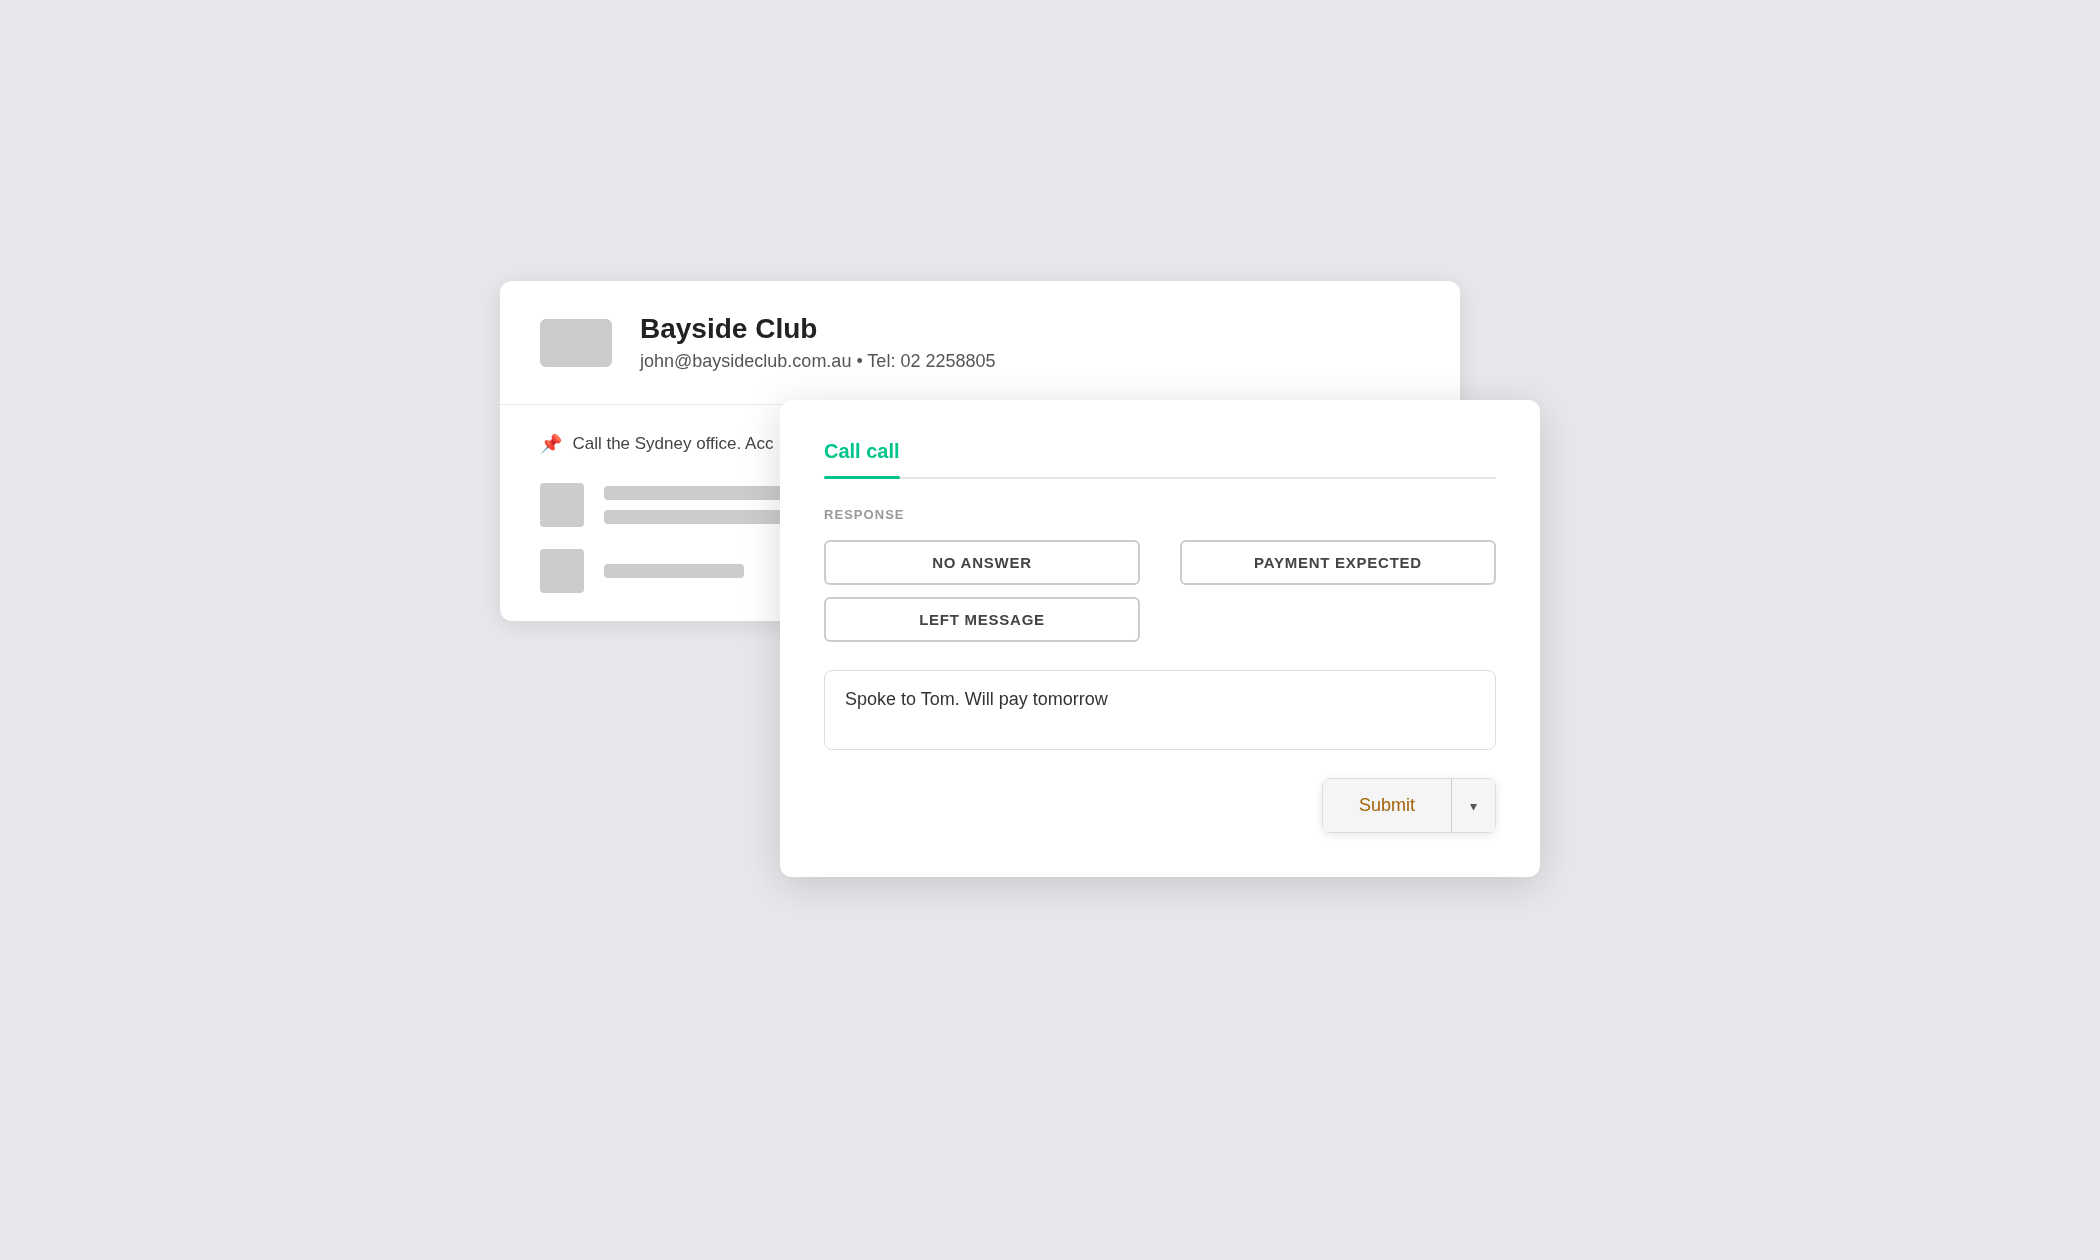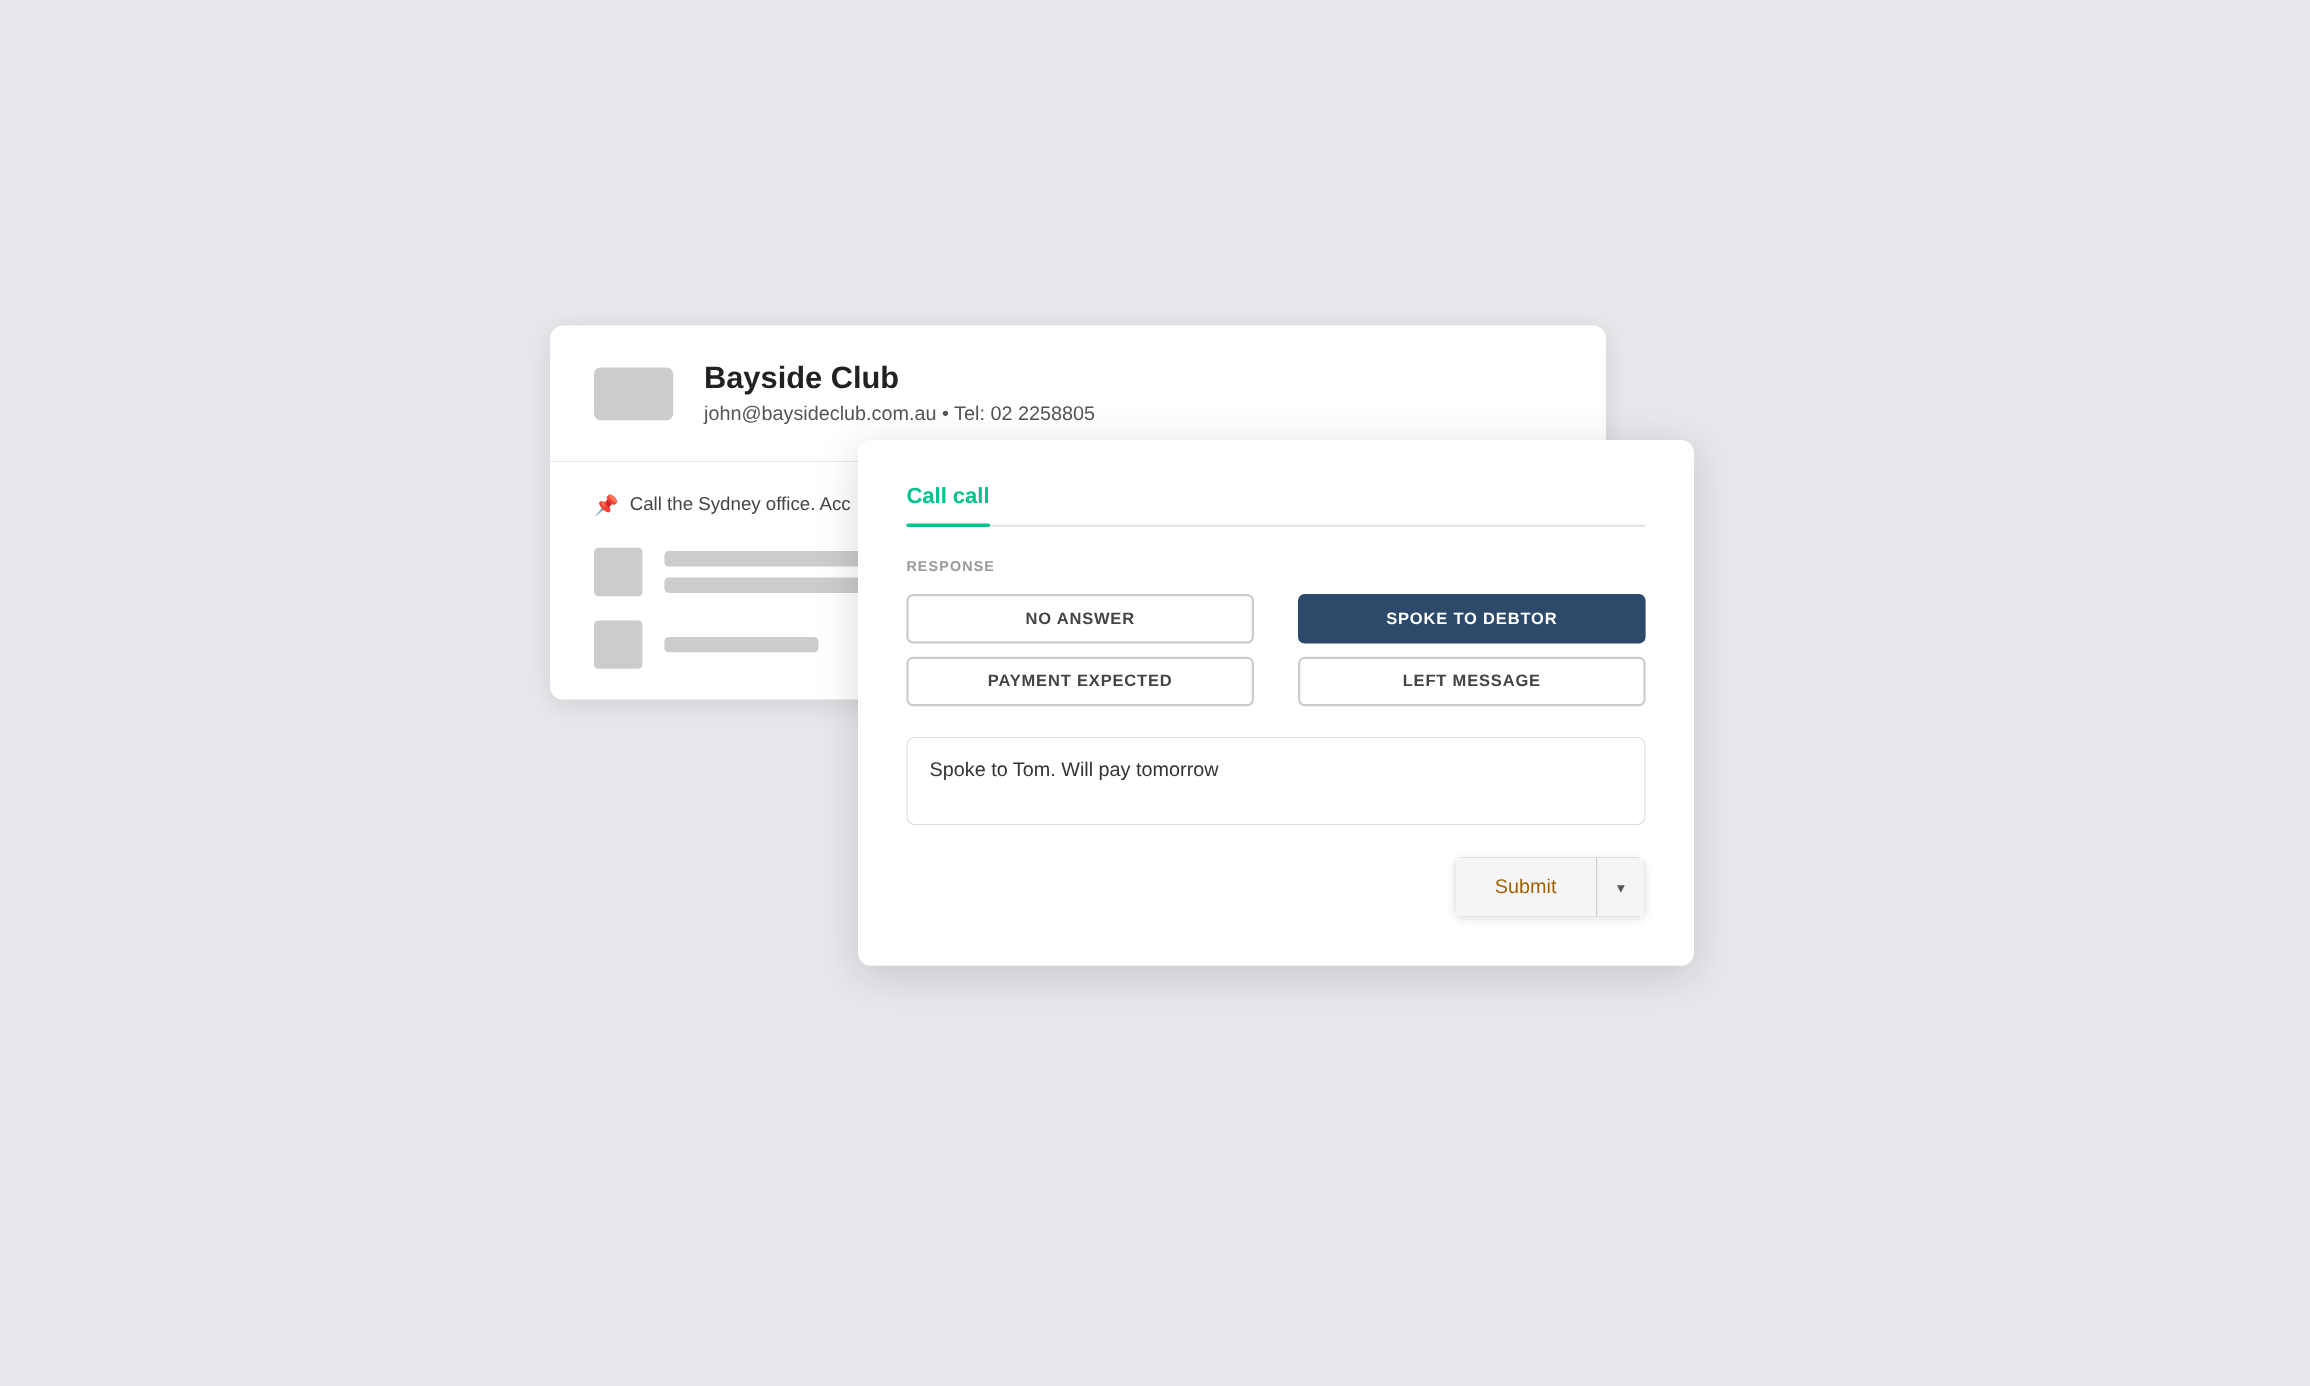--- a/index.html
+++ b/index.html
@@ -18,21 +18,21 @@
 
     .scene {
       position: relative;
       width: 1100px;
       height: 700px;
     }
 
     
     .card-back {
       position: absolute;
-      top: 16px;
+      top: 1px;
       left: 0;
       width: 960px;
       background: #ffffff;
       border-radius: 12px;
       box-shadow: 0 4px 24px rgba(0,0,0,0.10);
       padding: 0;
       overflow: hidden;
     }
 
     .card-back-header {
@@ -299,21 +299,20 @@
 
   <div class="card-front">
     <div class="tab-bar">
       <span class="tab-label">Call call</span>
     </div>
 
     <div class="section-label">RESPONSE</div>
 
     <div class="response-buttons">
       <button class="response-btn">NO ANSWER</button>
-      <button class="response-btn active">SPOKE TO DEBTOR</button>
       <button class="response-btn">PAYMENT EXPECTED</button>
       <button class="response-btn">LEFT MESSAGE</button>
     </div>
 
     <textarea class="notes-input" placeholder="Add notes..." style="">Spoke to Tom. Will pay tomorrow</textarea>
 
     <div class="submit-row">
       <div class="submit-group">
         <button class="submit-btn">Submit</button>
         <div class="submit-dropdown">

